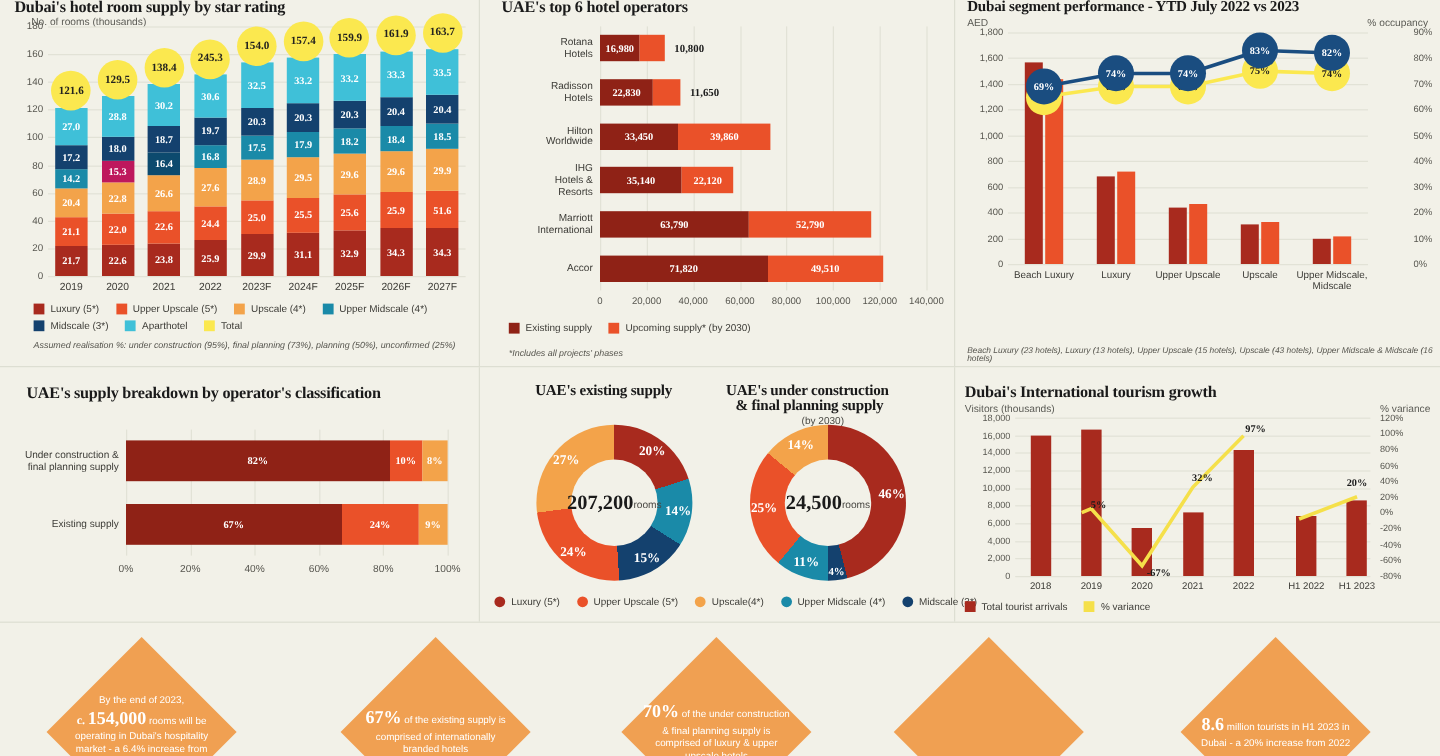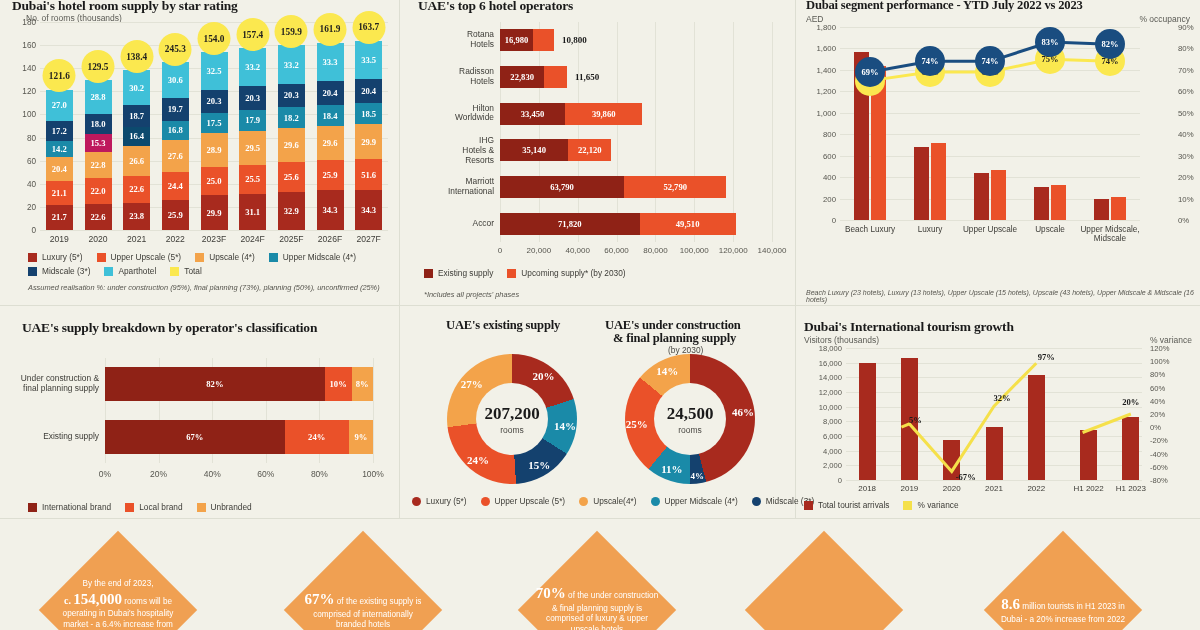--- a/index.html
+++ b/index.html
@@ -55,21 +55,21 @@
 
   
   .cbar { position: absolute; bottom: 0; }
   .dot { position: absolute; border-radius: 50%; display: flex; align-items: center; justify-content: center;
          transform: translate(-50%, -50%); }
   .dot span { font-size: 8.5px; font-weight: bold; font-family: "Liberation Serif", serif; }
 
   
   .donut { position: relative; border-radius: 50%; }
   .donut .hole { position: absolute; border-radius: 50%; background: #f2f1e8;
-                 display: flex; flex-direction: column; align-items: center; justify-content: center; }
+                 display: flex; flex-direction: row; align-items: center; justify-content: center; }
   .hole .big { font-family: "Liberation Serif", serif; font-weight: bold; font-size: 17px; color: #1a1a1a; }
   .hole .sub { font-size: 8.5px; color: #4a4944; margin-top: 1px; }
   .pielab { position: absolute; font-size: 11px; font-weight: bold; color: #fff;
             font-family: "Liberation Serif", serif; transform: translate(-50%, -50%); }
 
   
   .diamond { position: absolute; width: 112px; height: 112px; background: #f0a052;
              transform: rotate(45deg); }
   .dtext { position: absolute; width: 128px; text-align: center; color: #fff;
            font-size: 8.2px; line-height: 1.3; transform: translate(-50%, -50%); }
@@ -564,34 +564,20 @@
         <div class="hseg" style="width:179.56px;background:#8f2216">
           <span>67%</span>
         </div>
         <div class="hseg" style="width:64.32px;background:#ea5129">
           <span>24%</span>
         </div>
         <div class="hseg" style="width:24.119999999999997px;background:#f3a34a">
           <span>9%</span>
         </div>
         <div class="hcat" style="width:82px">Existing supply</div>
-      </div>
-    </div>
-  <div class="legend" style="position:absolute;left:28px;top:196px;width:360px">
-      <div class="lg">
-        <span class="swatch" style="background:#8f2216"></span>
-        <span class="lglab">International brand</span>
-      </div>
-      <div class="lg">
-        <span class="swatch" style="background:#ea5129"></span>
-        <span class="lglab">Local brand</span>
-      </div>
-      <div class="lg">
-        <span class="swatch" style="background:#f3a34a"></span>
-        <span class="lglab">Unbranded</span>
       </div>
     </div>
 </div>
 
 <div class="panel" id="c5" style="left:400px;top:306px;width:395px;height:212px">
   <div class="ptitle" style="position:absolute;left:46px;top:12px;font-size:12.6px">UAE's existing supply</div>
   <div class="ptitle" style="position:absolute;left:205px;top:12px;font-size:12.6px">UAE's under construction</div>
   <div class="ptitle" style="position:absolute;left:213px;top:25px;font-size:12.6px">&amp; final planning supply</div>
   <div style="position:absolute;left:268px;top:39px;font-size:8.4px;color:#4a4944">(by 2030)</div>
   <div id="donut1" style="position:absolute;left:47px;top:48px;width:130px;height:130px">

